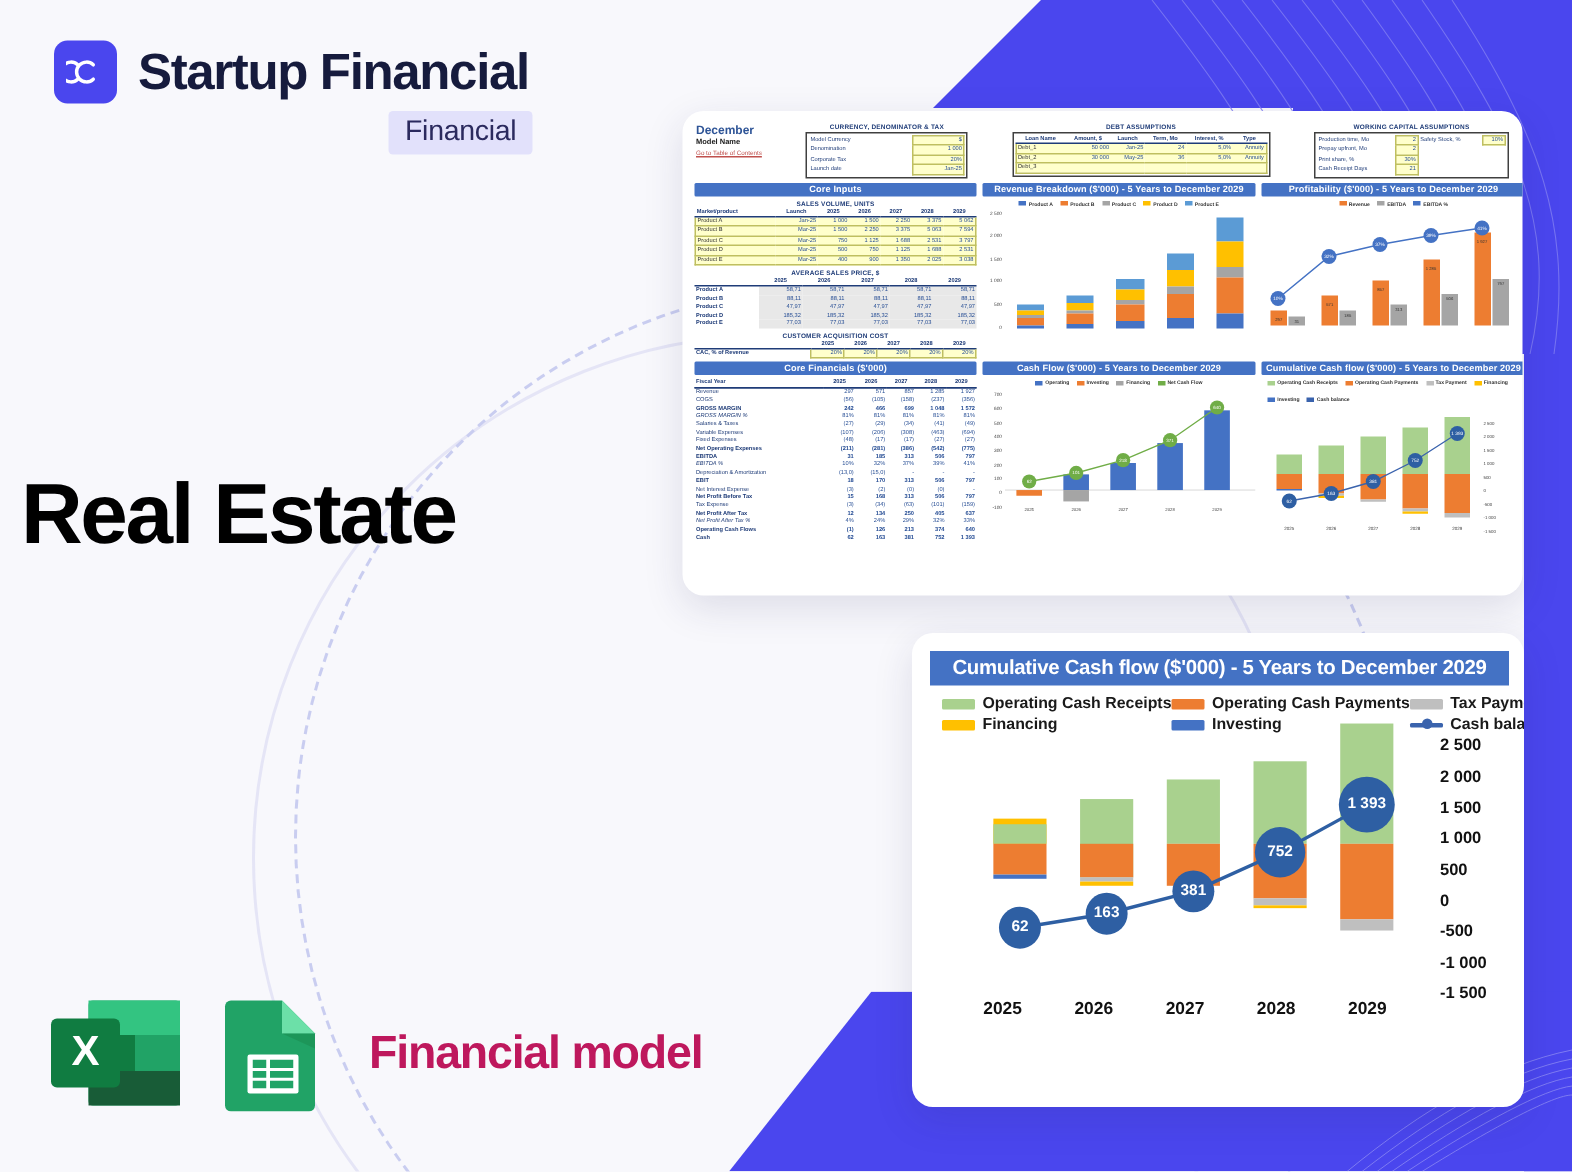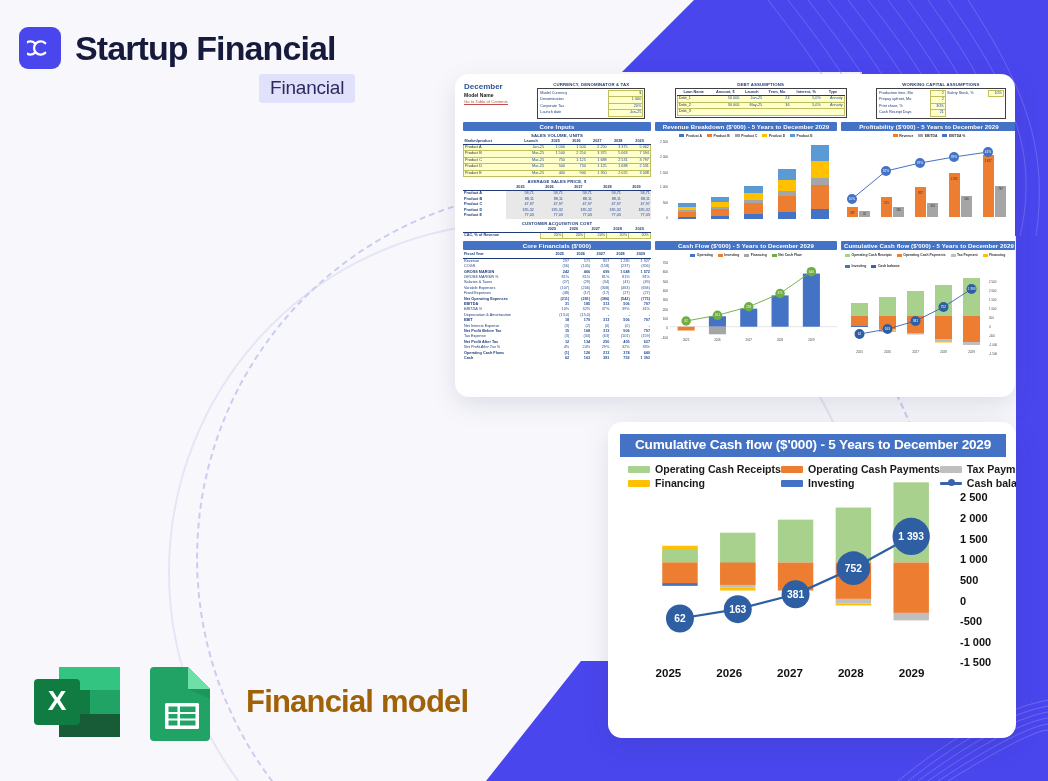--- a/index.html
+++ b/index.html
@@ -37,42 +37,42 @@
     border: 2px solid #e5e5f6; border-radius: 50%;
     background: transparent;
   }
   .arc-dashed {
     left: 196px; top: 188px; width: 740px; height: 740px;
     border: 2px dashed #c9cdf0; border-radius: 50%;
     background: transparent;
   }
 
   
-  .logo-row { position: absolute; left: 19px; top: 27px; display: flex; align-items: center; gap: 14px; }
+  .logo-row { position: absolute; left: 36px; top: 27px; display: flex; align-items: center; gap: 14px; }
   .logo-mark {
     width: 42px; height: 42px; border-radius: 9px; background: #4a46ee;
     display: flex; align-items: center; justify-content: center; flex: none;
   }
   .logo-text { font-size: 34px; font-weight: 700; color: #161b3d; letter-spacing: -0.9px; white-space: nowrap; }
   .logo-sub {
     position: absolute; left: 259px; top: 74px;
     background: #e2e1fb; color: #2b2a5e; font-size: 19px; font-weight: 500;
     padding: 3px 11px 4px; border-radius: 3px; letter-spacing: -0.2px;
   }
 
   
   .headline {
     position: absolute; left: 14px; top: 310px; width: 440px;
     font-size: 57px; font-weight: 700; line-height: 1.19;
     color: #000000; letter-spacing: -1.6px;
   }
 
   
   .icon-row { position: absolute; left: 30px; top: 663px; display: flex; align-items: center; gap: 22px; }
-  .fin-label { font-size: 31px; font-weight: 700; color: #a16207; letter-spacing: -0.8px; margin-left: 6px; }
+  .fin-label { font-size: 31px; font-weight: 700; color: #be185d; letter-spacing: -0.8px; margin-left: 6px; }
 
   
   .card {
     position: absolute; background: #ffffff; border-radius: 14px;
     box-shadow: 0 8px 26px rgba(40,40,90,.13);
     overflow: hidden;
   }
   #dash-card { left: 455px; top: 74px; width: 560px; height: 323px; padding: 6px 6px 4px 6px; }
 
   .xl { font-family: "Liberation Sans", sans-serif; color: #1f3c78; }
@@ -179,20 +179,21 @@
       <svg width="26" height="26" viewBox="0 0 26 26" aria-hidden="true">
         <path d="M18.2 8.2 A6.6 6.6 0 1 0 18.2 17.8" stroke="#ffffff" stroke-width="2.3" fill="none" stroke-linecap="round"></path>
         <path d="M7.8 17.8 A6.6 6.6 0 1 1 7.8 8.2" stroke="#ffffff" stroke-width="2.3" fill="none" stroke-linecap="round"></path>
       </svg>
     </div>
     <div class="logo-text">Startup Financial</div>
   </div>
   <div class="logo-sub">Financial</div>
 
   <div class="headline">
+    <div>Real Estate</div>
   </div>
 
   <div class="icon-row">
     <svg width="94" height="78" viewBox="0 0 94 78">
       <rect x="29" y="4" width="61" height="70" rx="3" fill="#21a366"></rect>
       <rect x="29" y="4" width="61" height="23" fill="#33c481"></rect>
       <rect x="29" y="27" width="31" height="24" fill="#107c41"></rect>
       <rect x="60" y="27" width="30" height="24" fill="#21a366"></rect>
       <rect x="29" y="51" width="61" height="23" fill="#185c37"></rect>
       <rect x="4" y="16" width="46" height="46" rx="4" fill="#107c41"></rect>

